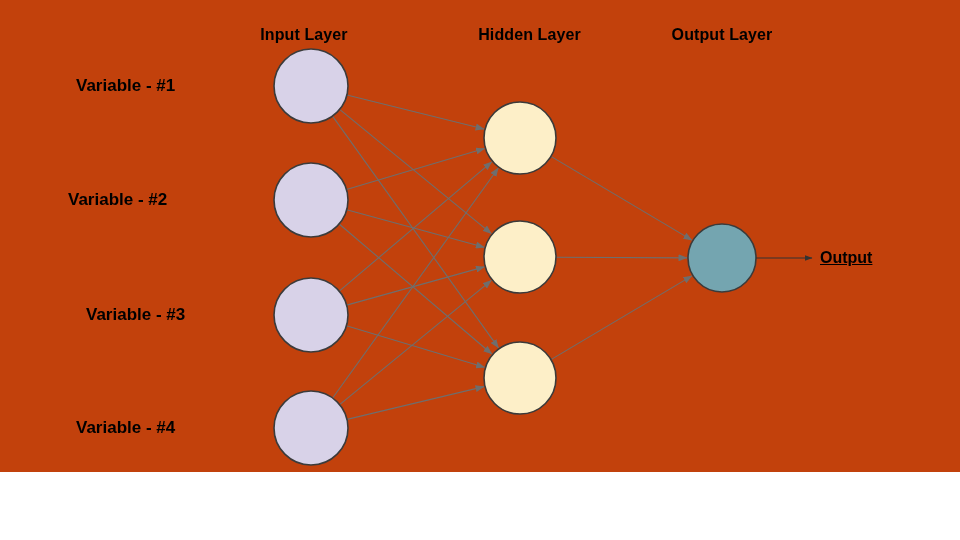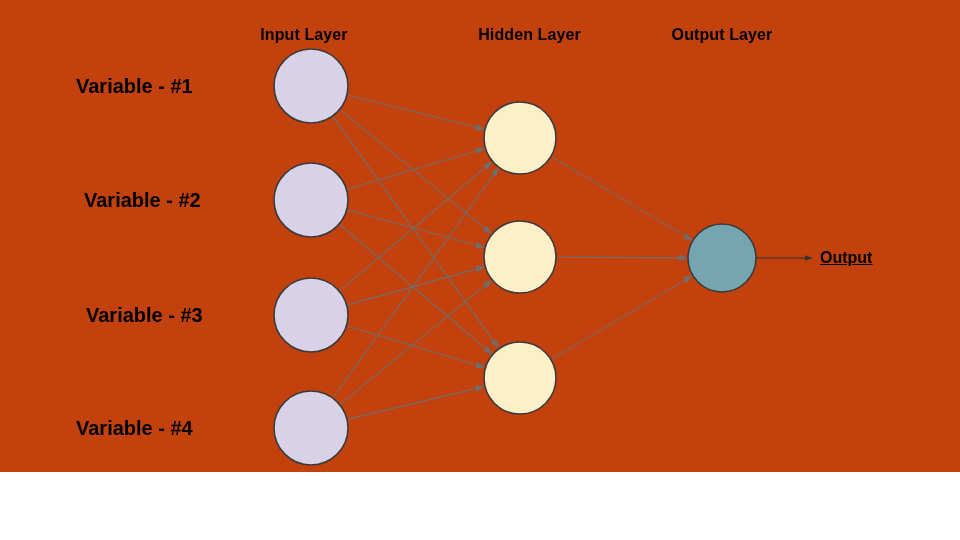--- a/index.html
+++ b/index.html
@@ -28,21 +28,21 @@
     font-size: 16px;
     font-weight: bold;
     color: #000000;
     white-space: nowrap;
     transform: translateX(-50%);
     letter-spacing: 0.1px;
   }
   .var-label {
     position: absolute;
     font-family: "Liberation Sans", sans-serif;
-    font-size: 20px;
+    font-size: 17px;
     font-weight: bold;
     color: #000000;
     white-space: nowrap;
     transform: translateY(-50%);
   }
   .output-label {
     position: absolute;
     font-family: "Liberation Sans", sans-serif;
     font-size: 16px;
     font-weight: bold;
@@ -111,20 +111,20 @@
     <g id="output-arrow-group">
         <line x1="756" y1="258" x2="812" y2="258" stroke="#333333" stroke-width="1.2" marker-end="url(#arrowOut)"></line>
       </g>
   </svg>
 
   <div class="layer-title" style="left: 304px; top: 26px;">Input Layer</div>
   <div class="layer-title" style="left: 520px; top: 26px; padding-left: 19px;">Hidden Layer</div>
   <div class="layer-title" style="left: 722px; top: 26px;">Output Layer</div>
 
   <div class="var-label" style="left: 76px; top: 86px;">Variable - #1</div>
-  <div class="var-label" style="left: 84px; top: 200px;">Variable - #2</div>
+  <div class="var-label" style="left: 68px; top: 200px;">Variable - #2</div>
   <div class="var-label" style="left: 76px; top: 315px; margin-left: 10px;">Variable - #3</div>
   <div class="var-label" style="left: 76px; top: 428px;">Variable - #4</div>
 
   <div class="output-label" style="left: 820px; top: 258px;">Output</div>
 
 
 </div>
 
 </body></html>

